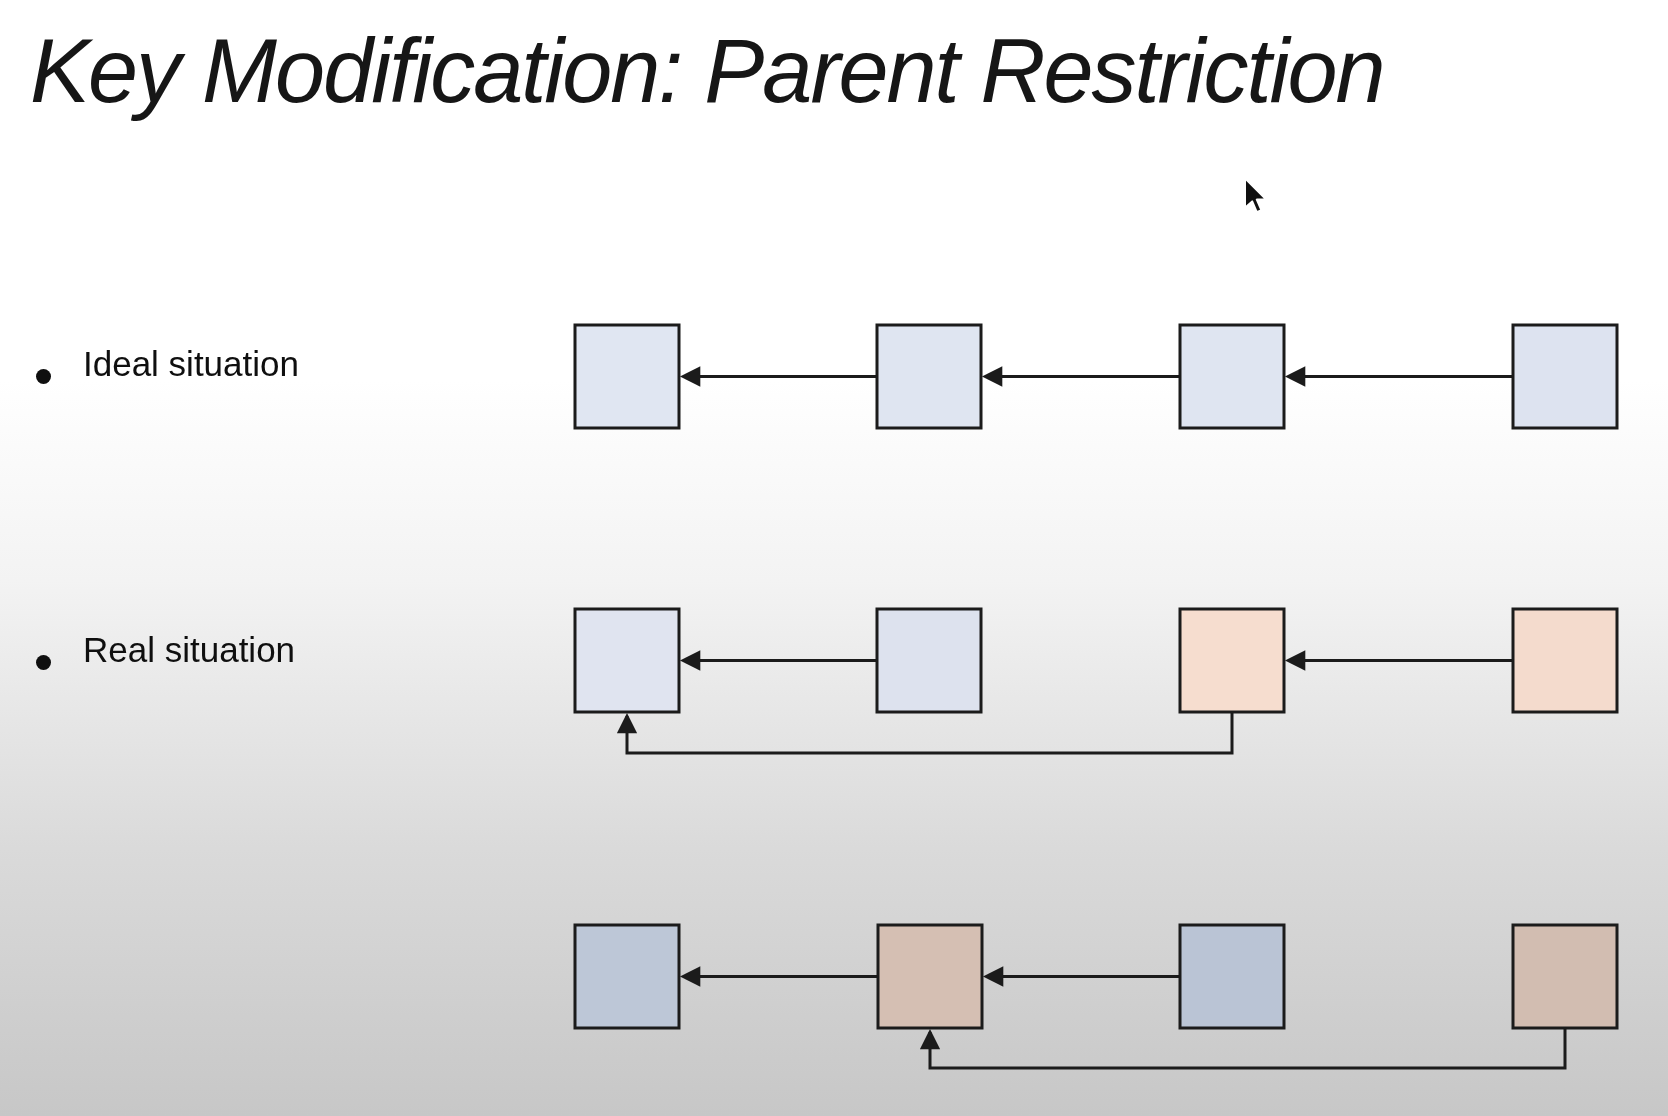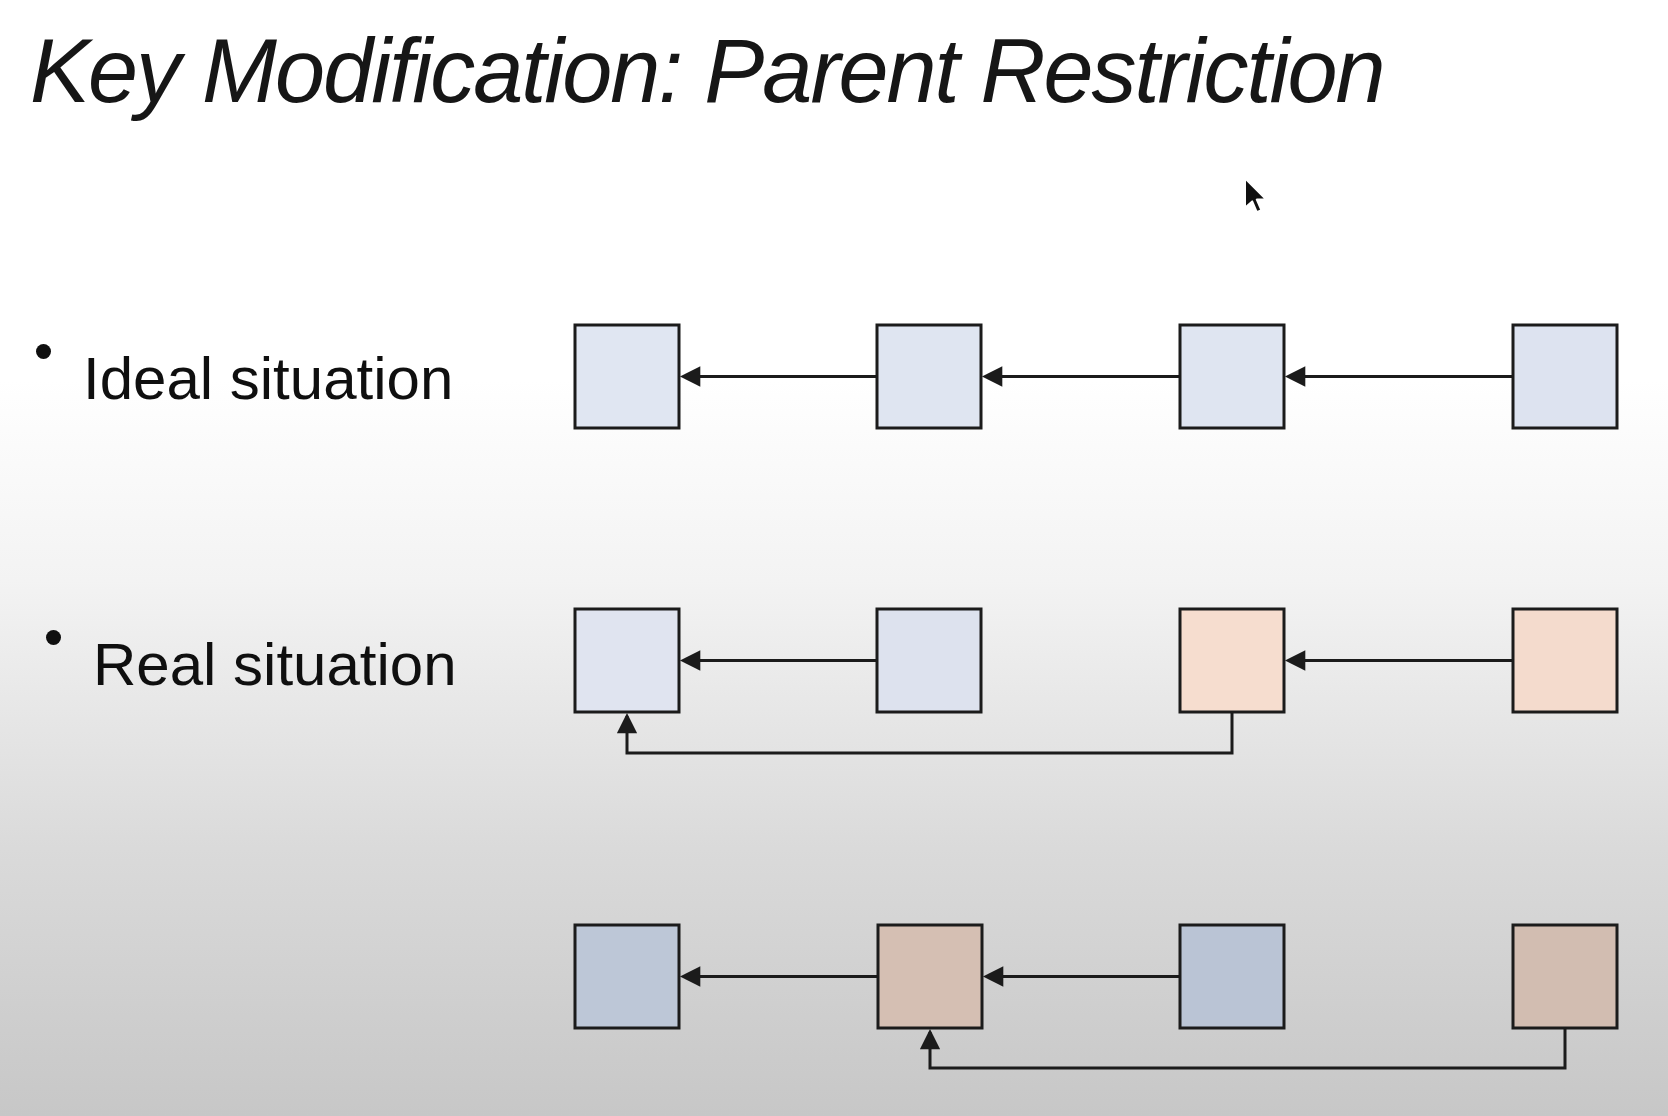--- a/index.html
+++ b/index.html
@@ -8,29 +8,29 @@
     background: linear-gradient(180deg, #ffffff 0%, #ffffff 34%, #f3f3f3 52%, #dadada 76%, #c7c7c7 100%);
     font-family: "Liberation Sans", sans-serif;
   }
   .slide { position: relative; width: 1668px; height: 1116px; }
   .title {
     position: absolute; left: 30px; top: 20px; margin: 0;
     font-size: 90px; font-weight: 300; letter-spacing: -2px;
     color: #161616; white-space: nowrap; font-style: italic;
   }
   .bullet {
-    position: absolute; display: flex; align-items: flex-start;
-    font-size: 60px; color: #0f0f0f; white-space: nowrap;
+    position: absolute; display: flex; align-items: flex-end;
+    font-size: 35px; color: #0f0f0f; white-space: nowrap;
   }
   .bullet .dot {
     width: 15px; height: 15px; border-radius: 50%;
     background: #0f0f0f; margin-right: 32px; flex: 0 0 auto;
   }
   .bullet-0 { left: 36px; top: 344px; }
-  .bullet-1 { left: 46px; top: 630px; }
+  .bullet-1 { left: 36px; top: 630px; }
   #diagram { position: absolute; left: 0; top: 0; width: 1668px; height: 1116px; }
   .cursor { position: absolute; width: 27px; height: 40px; z-index: 10; }
 </style>
 </head>
 <body>
 
 <div class="slide">
 
   <h1 class="title">Key Modification: Parent Restriction</h1>
 

